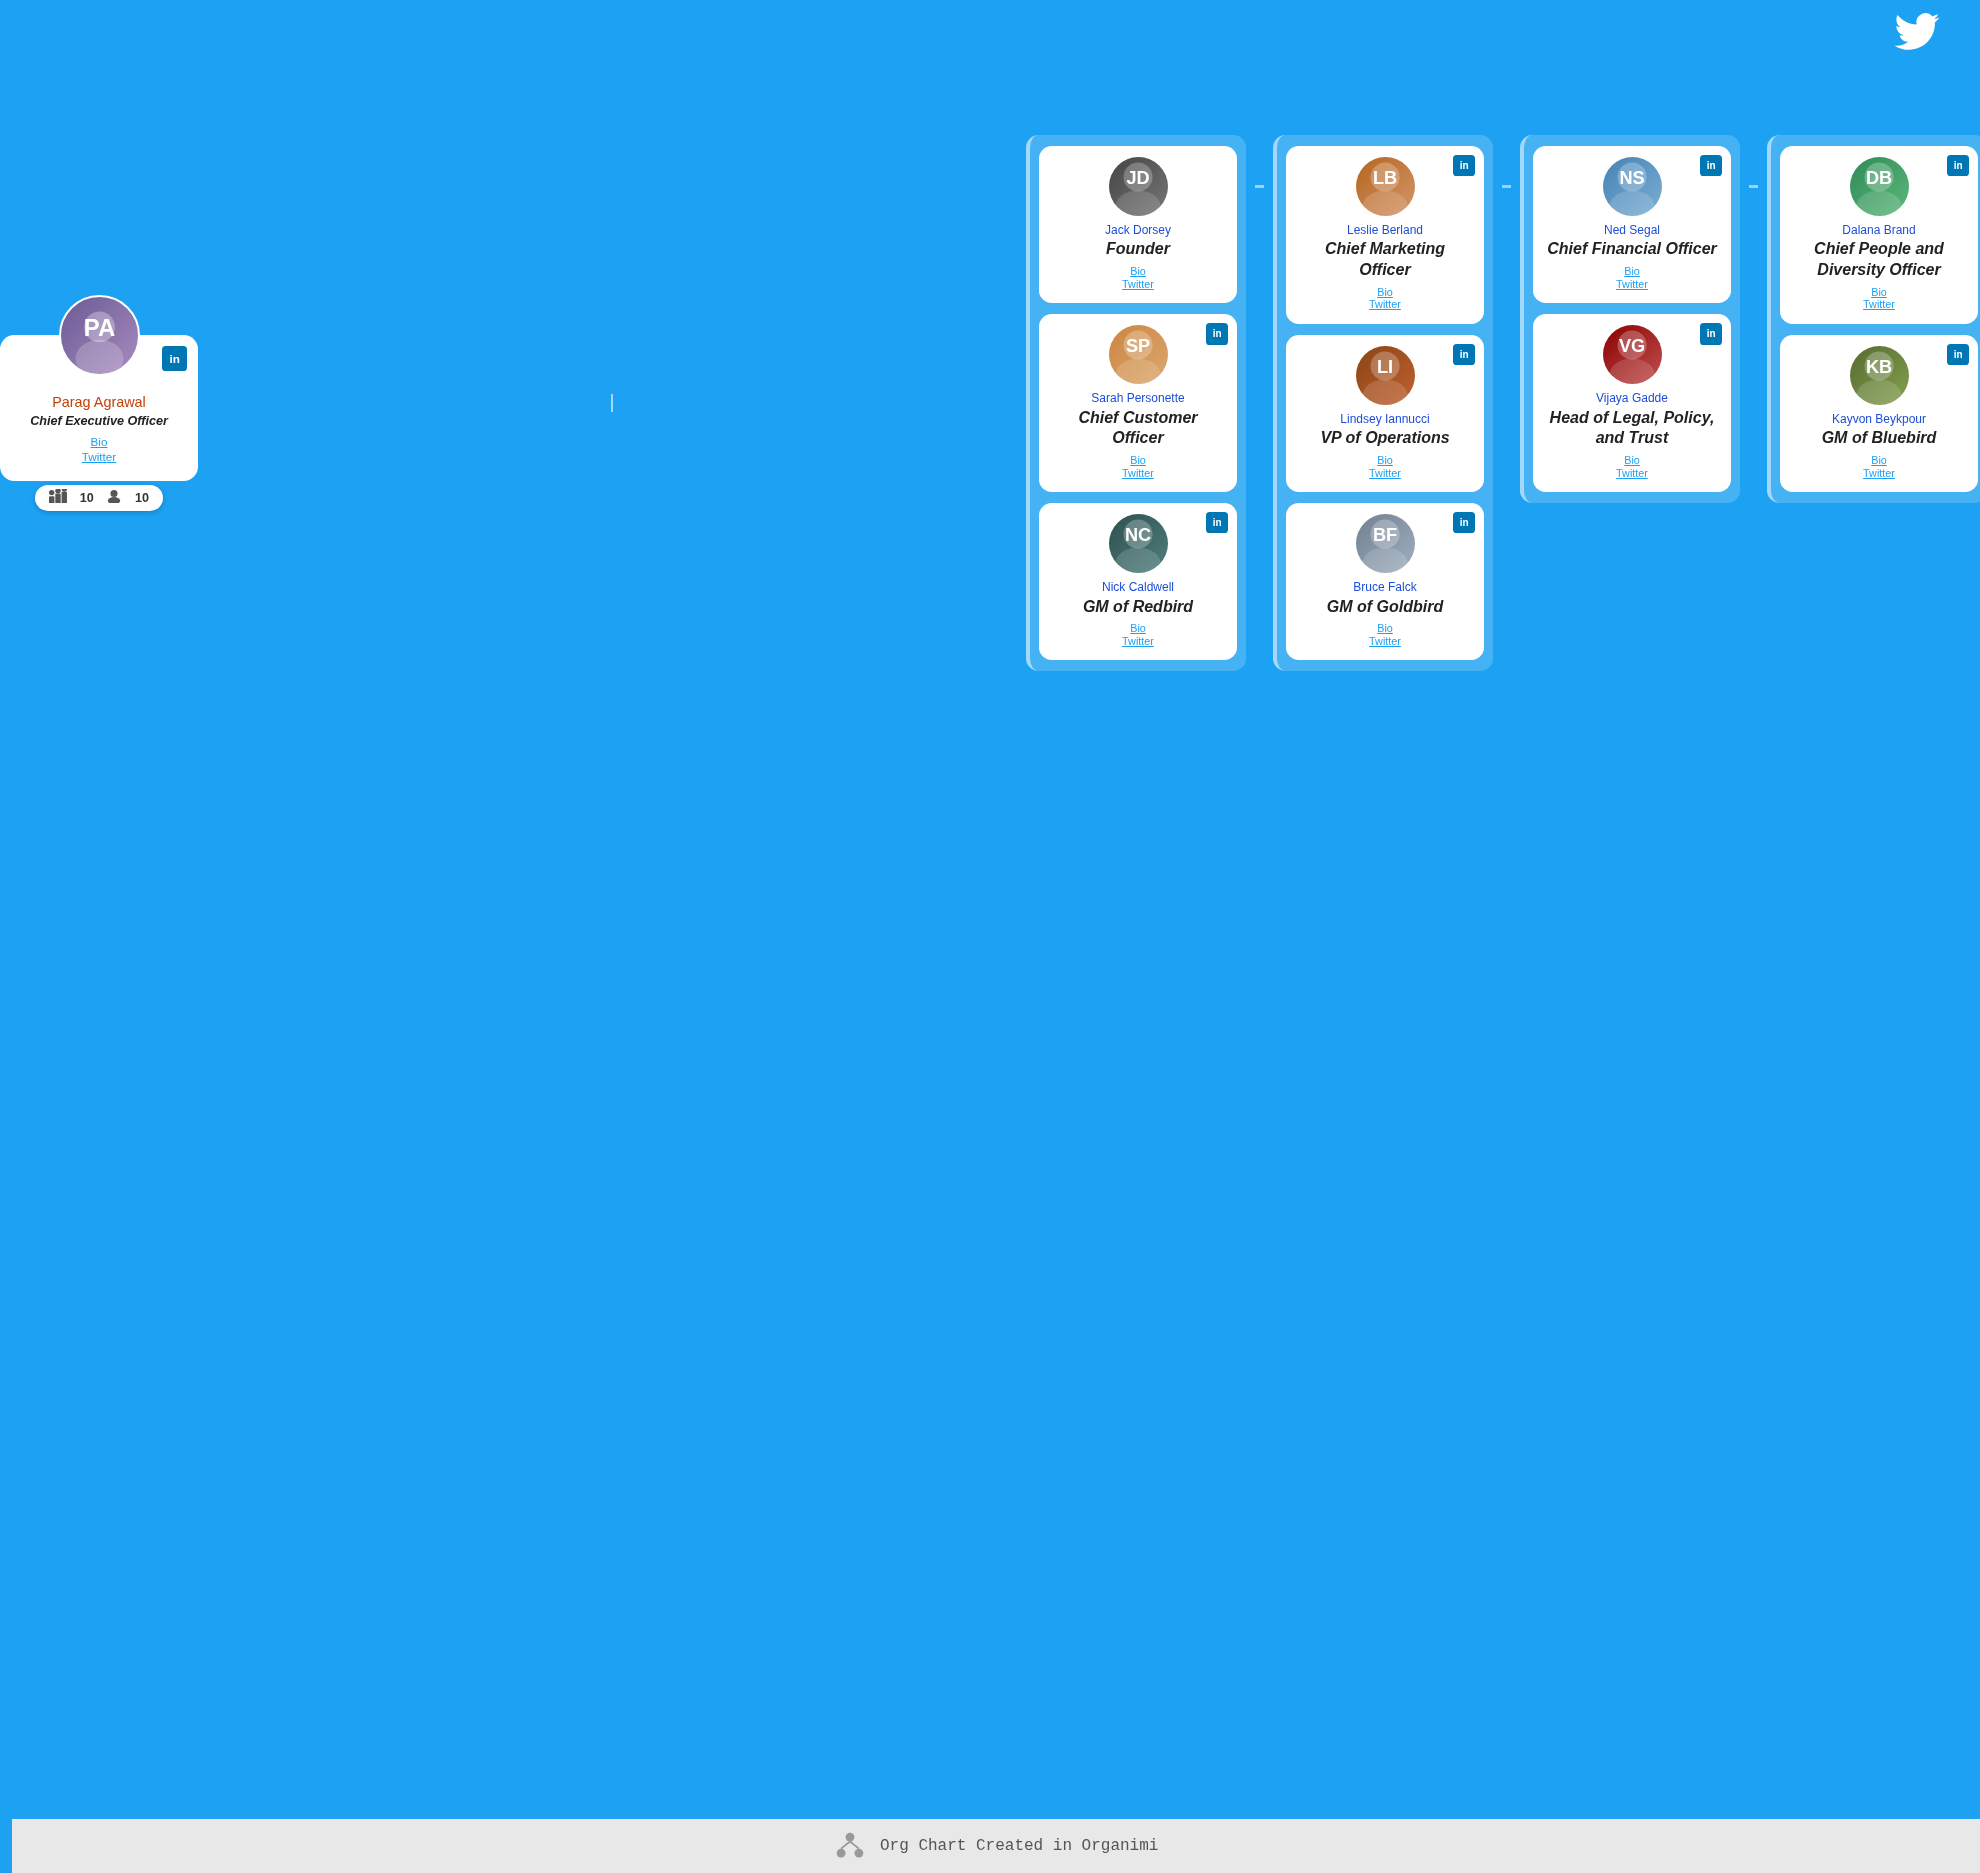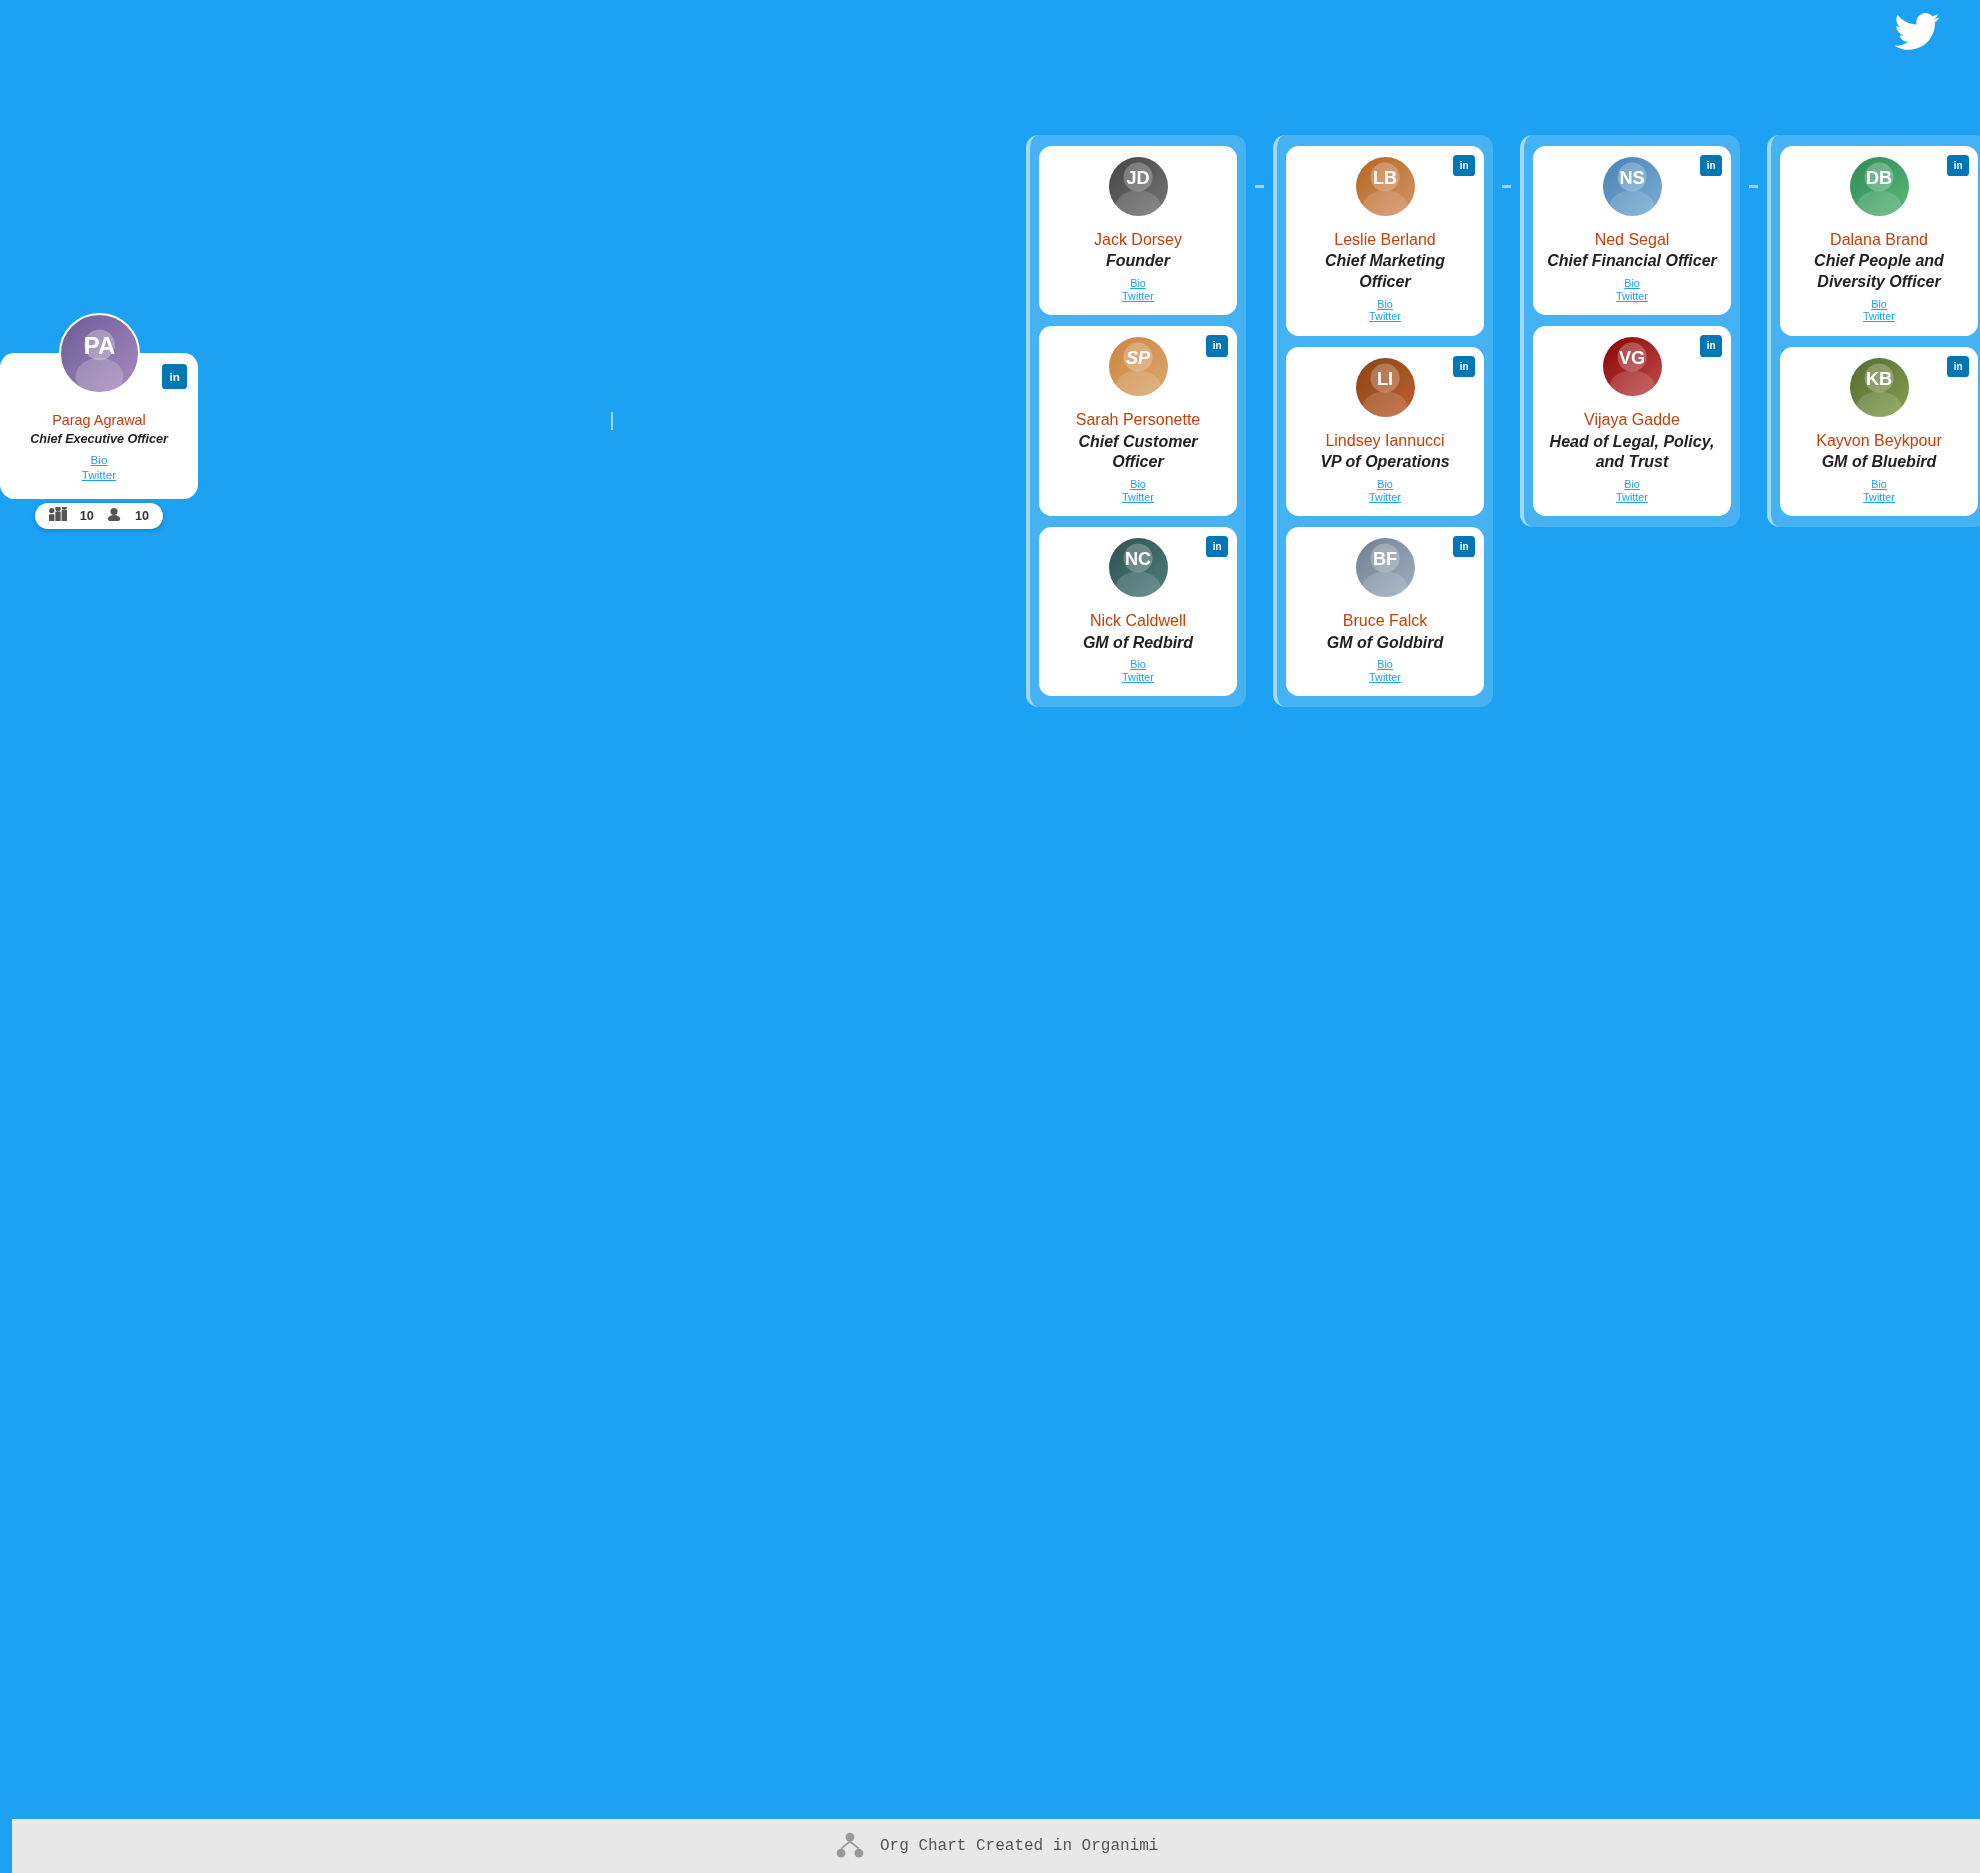--- a/index.html
+++ b/index.html
@@ -46,21 +46,21 @@
       color: #555;
       font-family: 'Courier New', monospace;
     }
 
     
     .avatar-parag { background: linear-gradient(135deg, #6b5b95, #a88bbf); }
     .avatar-jack { background: linear-gradient(135deg, #444, #777); }
     .avatar-leslie { background: linear-gradient(135deg, #b5651d, #d4956b); }
     .avatar-ned { background: linear-gradient(135deg, #4682b4, #7bafd4); }
     .avatar-dalana { background: linear-gradient(135deg, #2e8b57, #5cb87a); }
-    .avatar-sarah { background: linear-gradient(135deg, #cd853f, #daa870); font-style: italic; }
+    .avatar-sarah { background: linear-gradient(135deg, #cd853f, #daa870); }
     .avatar-lindsey { background: linear-gradient(135deg, #8b4513, #c06030); }
     .avatar-vijaya { background: linear-gradient(135deg, #8b0000, #c05050); }
     .avatar-kayvon { background: linear-gradient(135deg, #556b2f, #85a04f); }
     .avatar-nick { background: linear-gradient(135deg, #2f4f4f, #4f7f7f); }
     .avatar-bruce { background: linear-gradient(135deg, #708090, #a0b0c0); }
 
     
     .main-layout {
       display: flex;
       flex-direction: row;
@@ -163,24 +163,23 @@
       height: 59px;
       border-radius: 50%;
       margin-bottom: 7.2px;
       display: flex;
       align-items: center;
       justify-content: center;
       overflow: hidden;
     }
 
     .card-sm .nm {
-      font-size: 16px;
-      color: #c2410c;
+      font-size: 12px;
+      color: #1d4ed8;
       margin-bottom: 2.7px;
-      margin-top: 8px;
     }
 
     .card-sm .ttl {
       font-size: 16px;
       font-weight: bold;
       font-style: italic;
       color: #222;
       margin-bottom: 4.5px;
       line-height: 1.3;
     }

